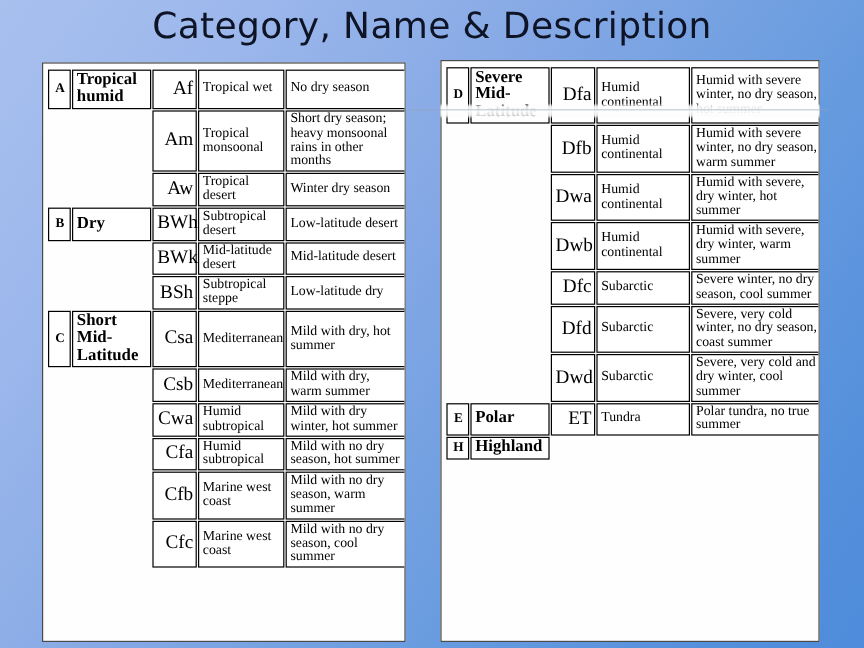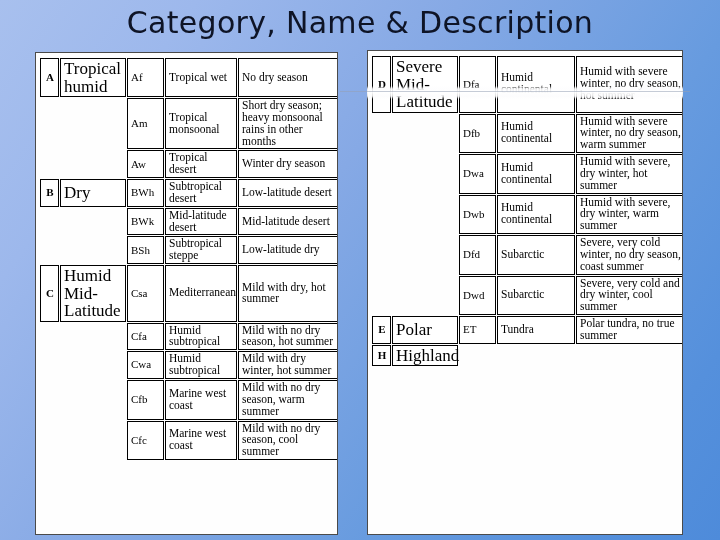--- a/index.html
+++ b/index.html
@@ -87,25 +87,26 @@
     border: none;
     background: transparent;
   }
   td.cat-letter {
     font-weight: bold;
     font-size: 11px;
     text-align: center;
     padding: 1px 0;
   }
   td.cat-name {
-    font-weight: normal;
-    font-size: 17px;
+    font-weight: bold;
+    font-size: 14px;
   }
   td.code {
-    font-size: 11px;
+    font-size: 16px;
+    text-align: right;
   }
   td.cname {
     font-size: 11.5px;
   }
   td.desc {
     font-size: 11.5px;
   }
 
   
   #table-left col.c-letter { width: 19px; }
@@ -204,38 +205,45 @@
           </tr>
           <tr>
             <td class="blank"></td>
             <td class="blank"></td>
             <td class="code">BSh</td>
             <td class="cname">Subtropical steppe</td>
             <td class="desc">Low-latitude dry</td>
           </tr>
           <tr>
             <td class="cat-letter">C</td>
-            <td class="cat-name">Humid Mid-Latitude</td>
+            <td class="cat-name">Short Mid-Latitude</td>
             <td class="code">Csa</td>
             <td class="cname">Mediterranean</td>
             <td class="desc">Mild with dry, hot summer</td>
           </tr>
           <tr>
             <td class="blank"></td>
             <td class="blank"></td>
+            <td class="code">Csb</td>
+            <td class="cname">Mediterranean</td>
+            <td class="desc">Mild with dry, warm summer</td>
+          </tr>
+          <tr>
+            <td class="blank"></td>
+            <td class="blank"></td>
+            <td class="code">Cwa</td>
+            <td class="cname">Humid subtropical</td>
+            <td class="desc">Mild with dry winter, hot summer</td>
+          </tr>
+          <tr>
+            <td class="blank"></td>
+            <td class="blank"></td>
             <td class="code">Cfa</td>
             <td class="cname">Humid subtropical</td>
             <td class="desc">Mild with no dry season, hot summer</td>
-          </tr>
-          <tr>
-            <td class="blank"></td>
-            <td class="blank"></td>
-            <td class="code">Cwa</td>
-            <td class="cname">Humid subtropical</td>
-            <td class="desc">Mild with dry winter, hot summer</td>
           </tr>
           <tr>
             <td class="blank"></td>
             <td class="blank"></td>
             <td class="code">Cfb</td>
             <td class="cname">Marine west coast</td>
             <td class="desc">Mild with no dry season, warm summer</td>
           </tr>
           <tr>
             <td class="blank"></td>
@@ -282,20 +290,27 @@
           <tr>
             <td class="blank"></td>
             <td class="blank"></td>
             <td class="code">Dwb</td>
             <td class="cname">Humid continental</td>
             <td class="desc">Humid with severe, dry winter, warm summer</td>
           </tr>
           <tr>
             <td class="blank"></td>
             <td class="blank"></td>
+            <td class="code">Dfc</td>
+            <td class="cname">Subarctic</td>
+            <td class="desc">Severe winter, no dry season, cool summer</td>
+          </tr>
+          <tr>
+            <td class="blank"></td>
+            <td class="blank"></td>
             <td class="code">Dfd</td>
             <td class="cname">Subarctic</td>
             <td class="desc">Severe, very cold winter, no dry season, coast summer</td>
           </tr>
           <tr>
             <td class="blank"></td>
             <td class="blank"></td>
             <td class="code">Dwd</td>
             <td class="cname">Subarctic</td>
             <td class="desc">Severe, very cold and dry winter, cool summer</td>

